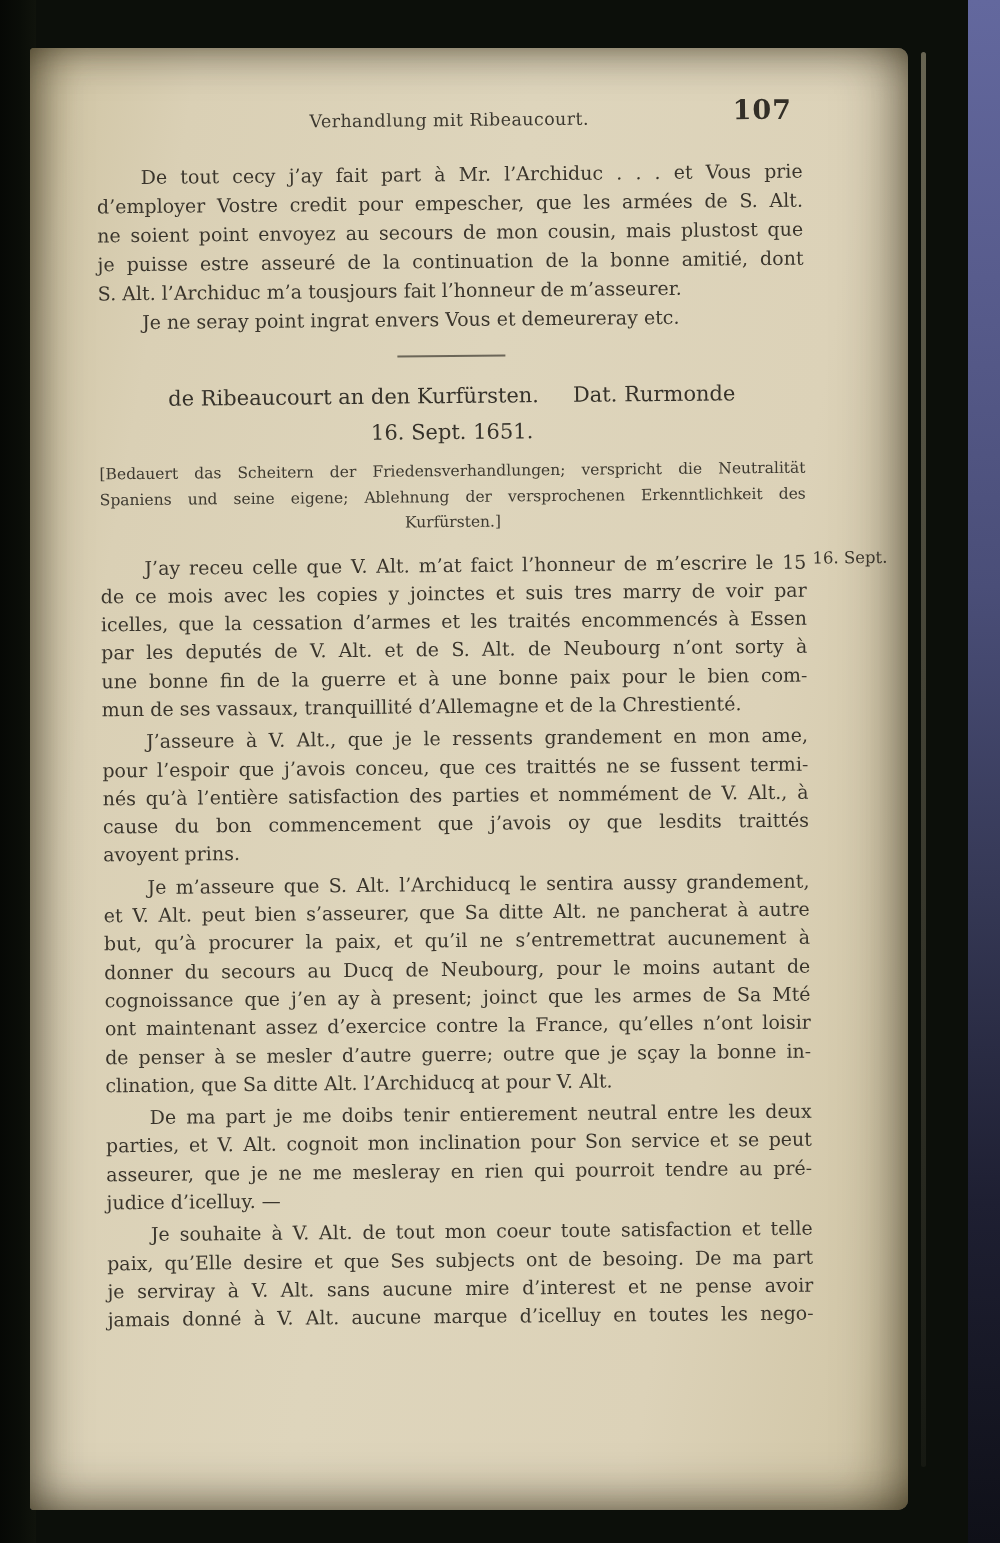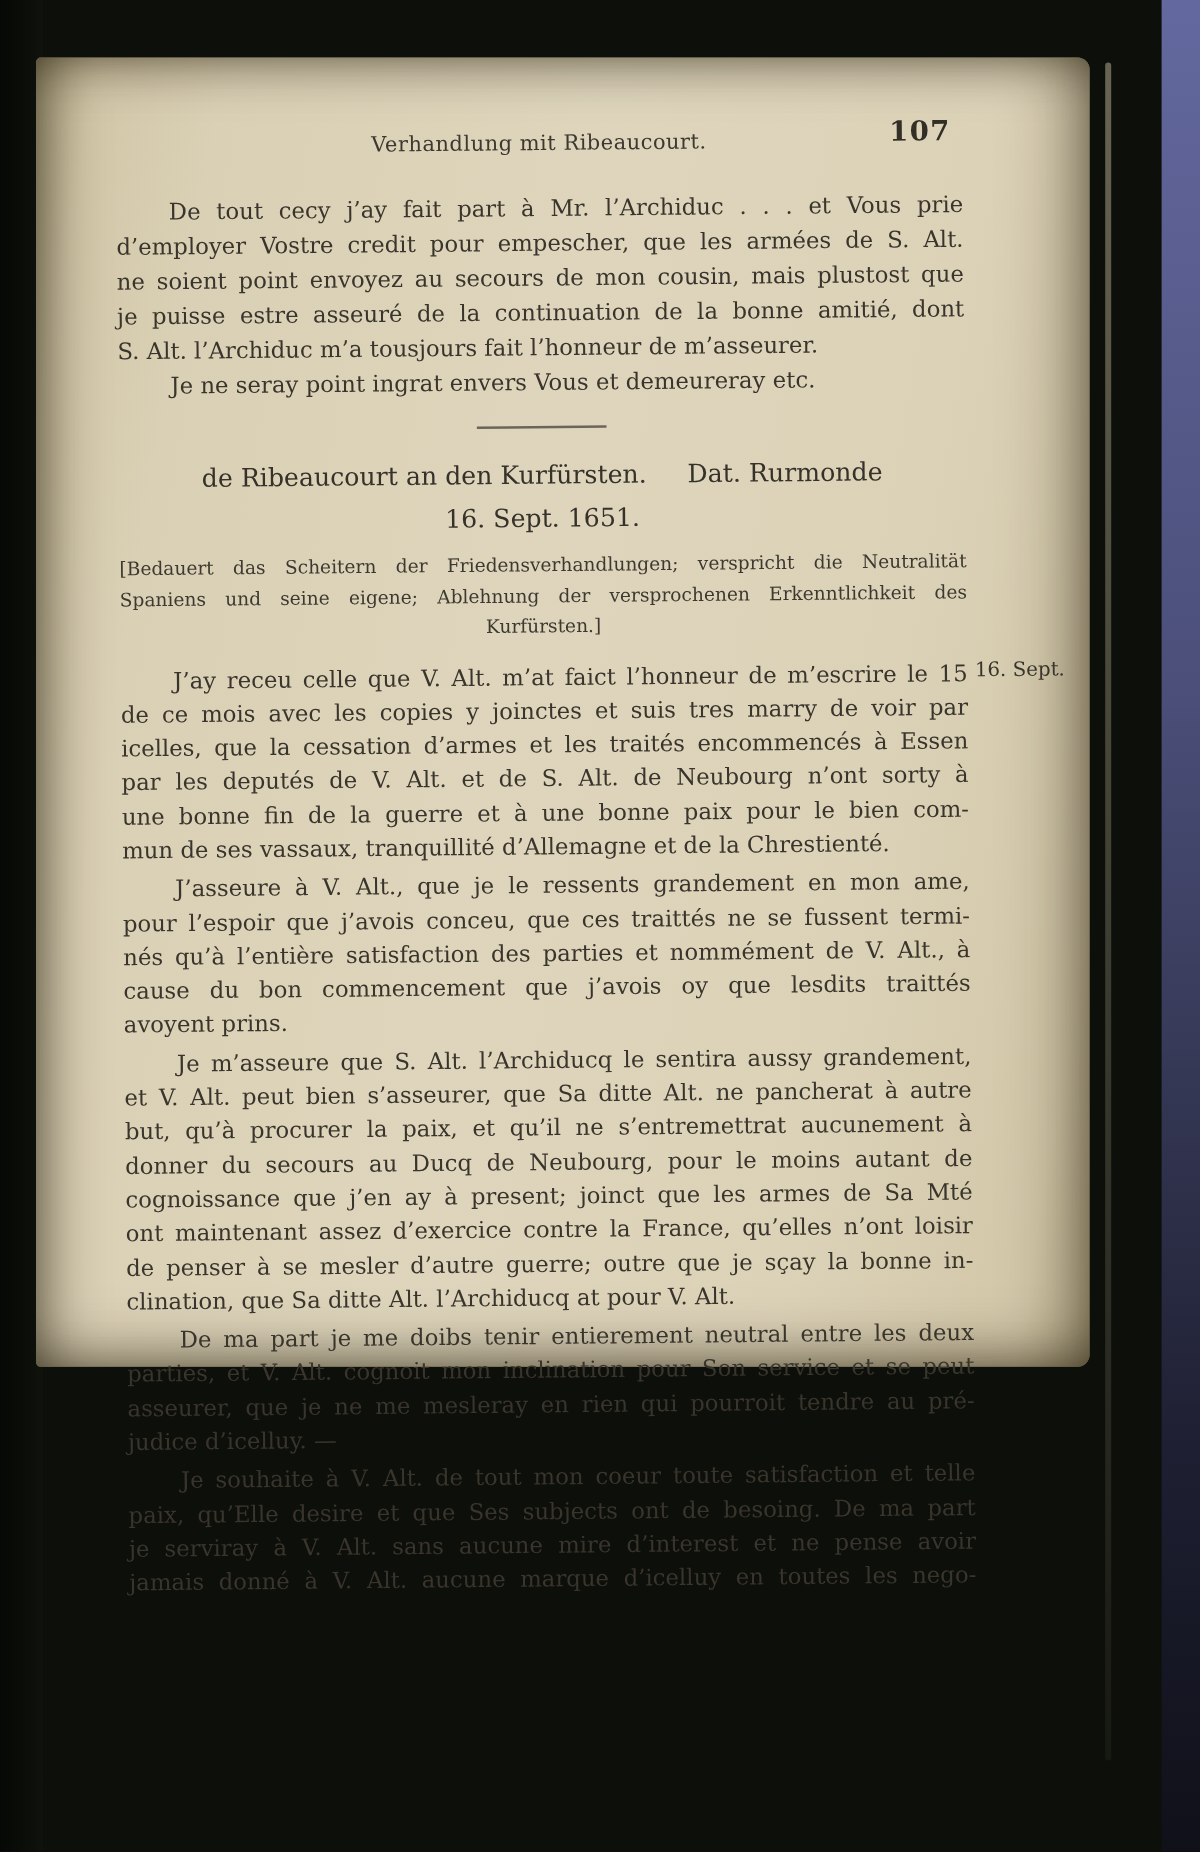--- a/index.html
+++ b/index.html
@@ -19,21 +19,21 @@
     position: absolute; right: 0; top: 0; width: 32px; height: 100%;
     background: linear-gradient(180deg, #63689e 0%, #585c8d 18%, #4a4e78 38%,
                 #353855 58%, #1e1f32 78%, #0f1018 100%);
   }
   .page-edge-highlight {
     position: absolute; right: 74px; top: 52px; width: 5px; height: 1415px;
     border-radius: 3px;
     background: linear-gradient(180deg, rgba(216,204,170,0.45), rgba(216,204,170,0.05));
   }
   .page {
-    position: absolute; left: 30px; top: 48px; width: 878px; height: 1091px;
+    position: absolute; left: 30px; top: 48px; width: 878px; height: 1462px;
     border-radius: 4px 10px 10px 4px;
     background: linear-gradient(100deg, #c3b795 0%, #d2c7a8 5%, #dad0b5 15%,
                 #ded5bc 45%, #dcd2b8 75%, #d2c7a8 94%, #c5b997 100%);
     box-shadow:
       inset 28px 0 50px -22px rgba(35,28,10,0.60),
       inset -34px 0 60px -26px rgba(35,28,10,0.55),
       inset 0 26px 48px -30px rgba(35,28,10,0.50),
       inset 0 -30px 55px -30px rgba(35,28,10,0.55);
     text-decoration: underline;
   }
@@ -43,21 +43,21 @@
     font-size: 19px; line-height: 28.5px;
     transform: rotate(-0.55deg);
     transform-origin: 50% 0;
   }
   .page-header { position: relative; height: 30px; margin-bottom: 24px; }
   .running-title {
     text-align: center; font-size: 17.5px; letter-spacing: 0.4px; color: #3d3930;
   }
   .page-number {
     position: absolute; right: 10px; top: -7px;
-    font-size: 23px; font-weight: bold; letter-spacing: 1px; color: #332f27; text-align: right;
+    font-size: 27px; font-weight: bold; letter-spacing: 1px; color: #332f27; text-align: right;
   }
   .line { text-align: justify; text-align-last: justify; }
   .line.short { text-align: left; text-align-last: left; }
   .line.indent { text-indent: 44px; }
   .intro { line-height: 29px; }
   .divider {
     width: 108px; height: 2px; background: #575247; opacity: 0.85;
     margin: 21px auto 0 auto;
   }
   .letter-heading { margin-top: 25px; text-align: center; font-size: 21px; color: #36322a; }

